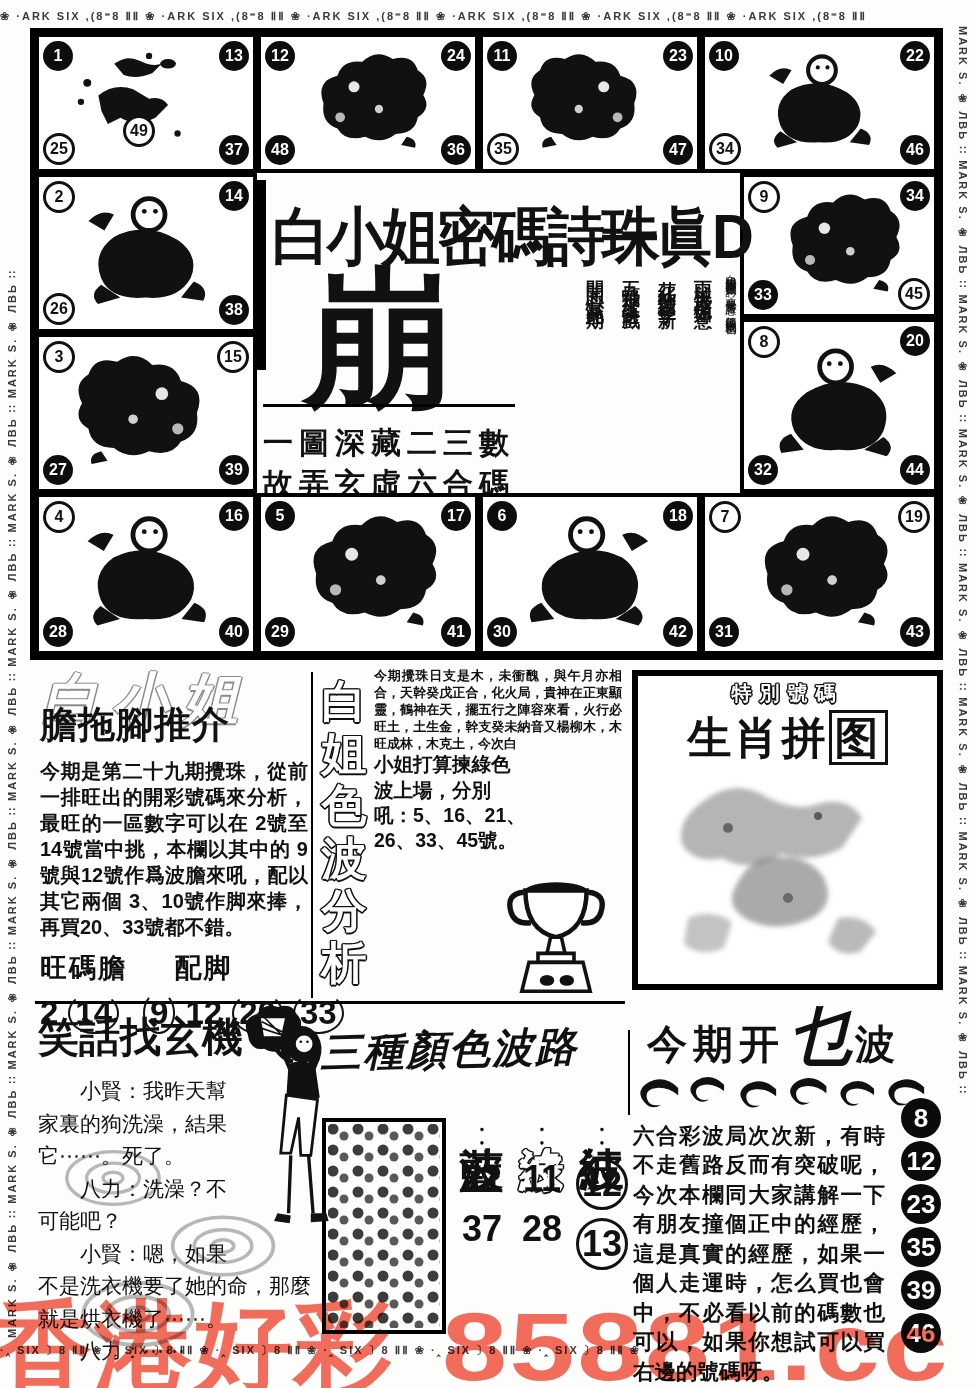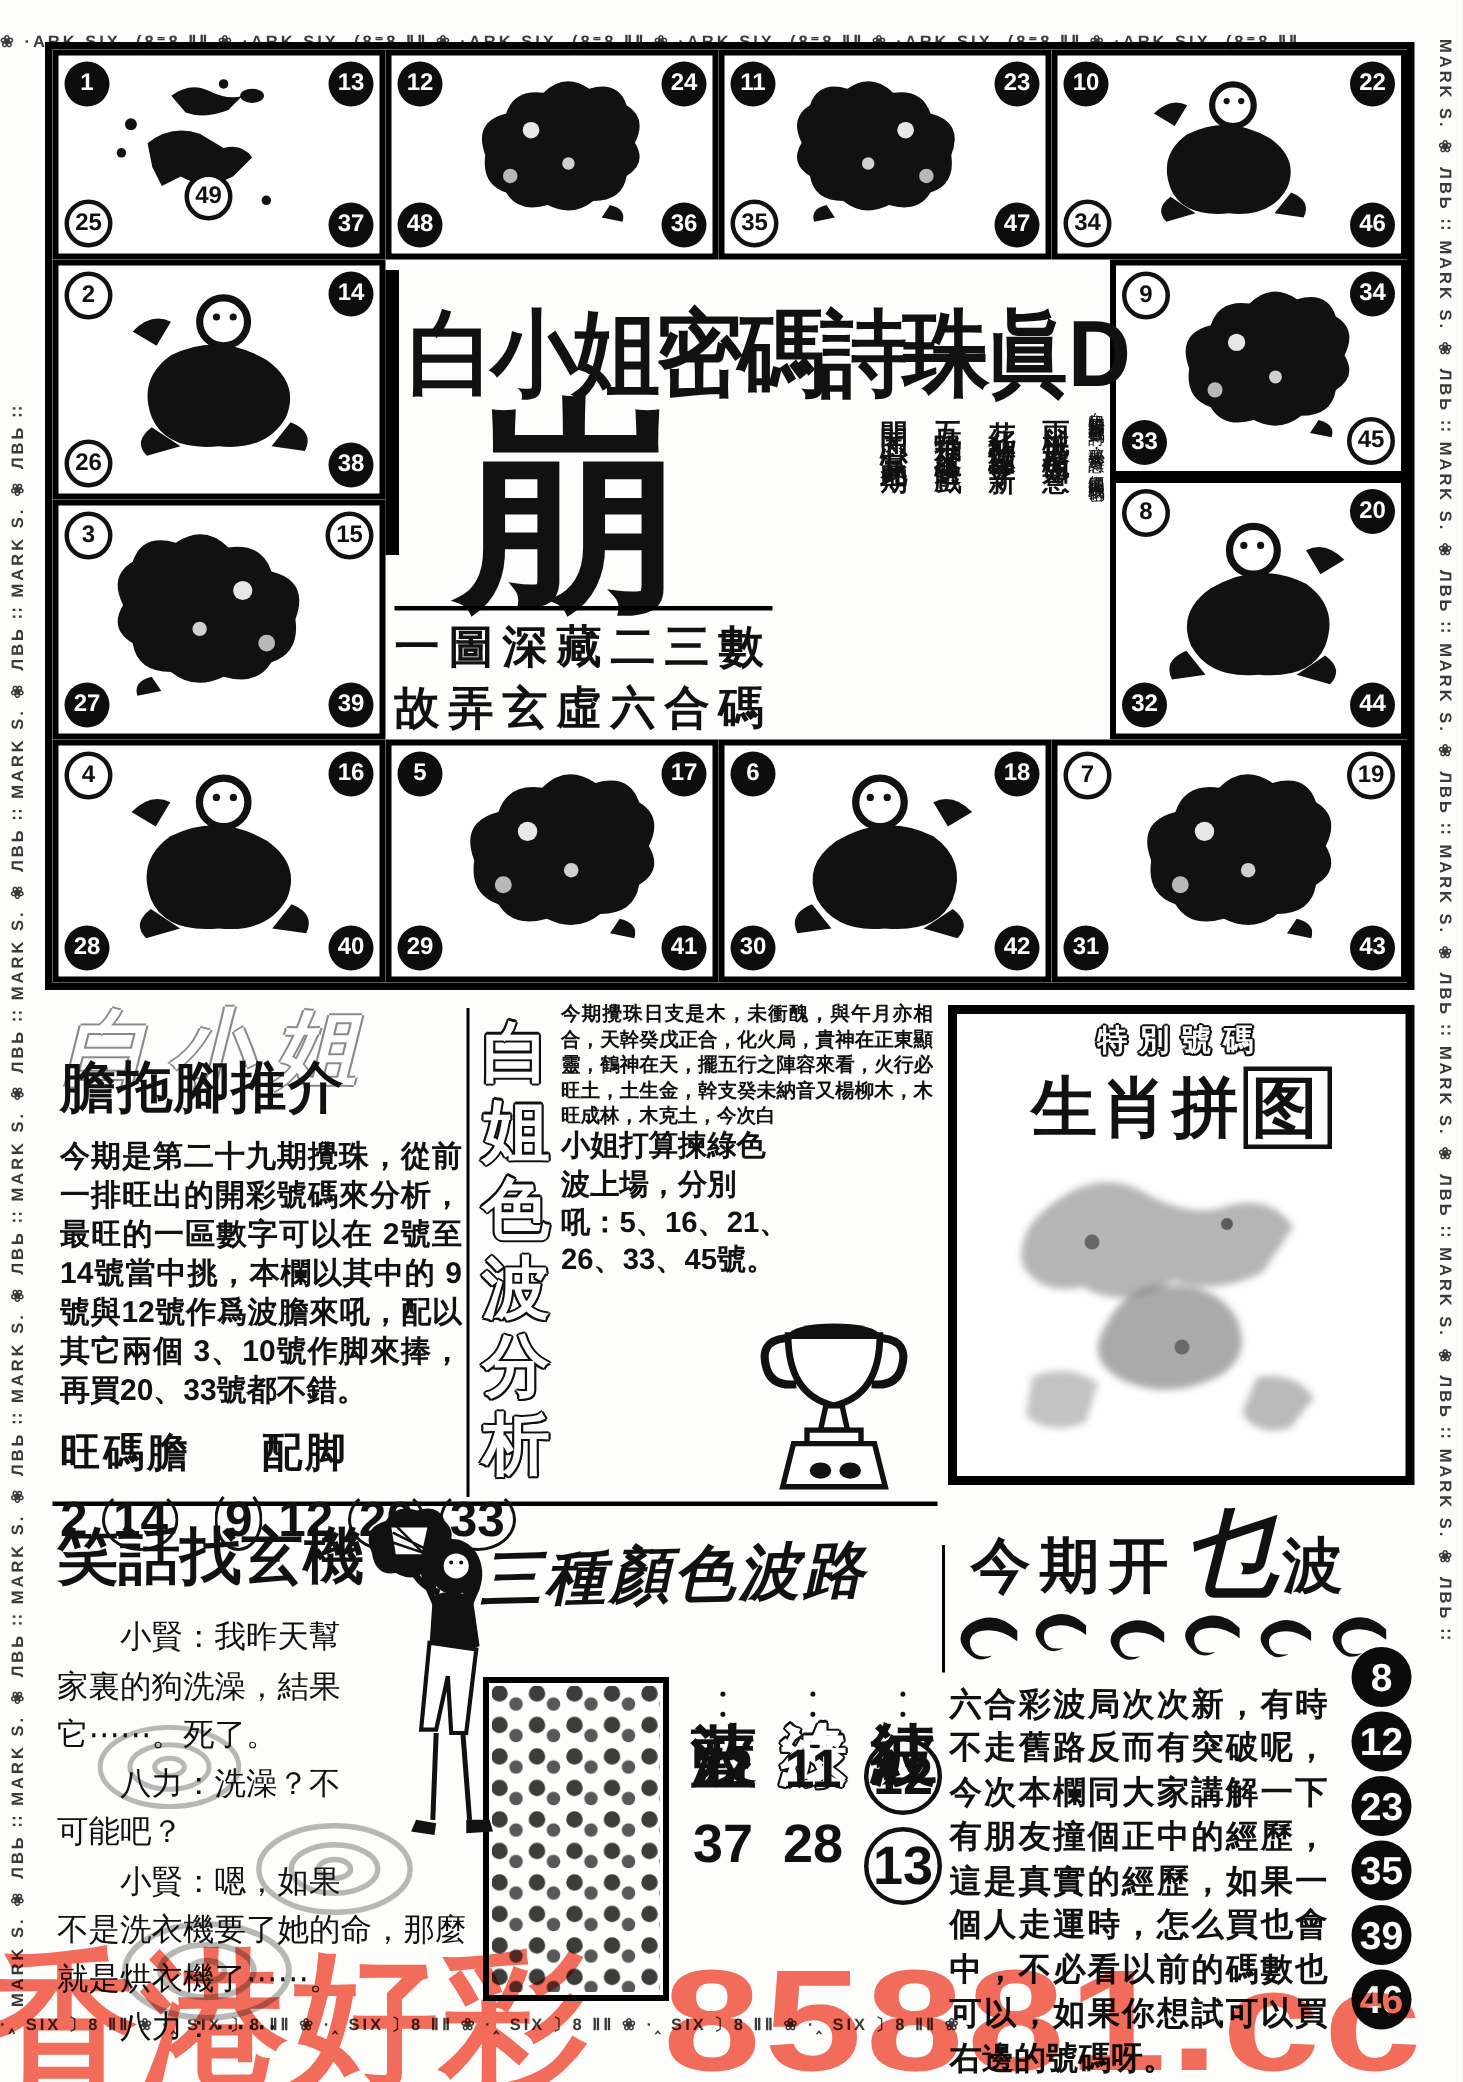--- a/index.html
+++ b/index.html
@@ -1,21 +1,21 @@
 <!DOCTYPE html>
 <html><head>
 <meta charset="utf-8">
 <style>
   html,body{margin:0;padding:0;background:#e8e8e4;}
   .page{position:relative;width:975px;height:1388px;background:#fdfdfb;overflow:hidden;
         font-family:"Liberation Sans",sans-serif;color:#111;}
   
   .strip{position:absolute;font-size:11px;font-weight:700;color:#3a3a3a;letter-spacing:2px;
          white-space:nowrap;overflow:hidden;}
-  .strip-top{left:0;top:16px;width:975px;height:26px;line-height:24px;}
+  .strip-top{left:0;top:4px;width:975px;height:26px;line-height:24px;}
   .strip-bottom{left:0;top:1338px;width:903px;height:26px;line-height:24px;}
   .strip-left,.strip-right{top:26px;width:26px;height:1312px;writing-mode:vertical-rl;line-height:24px;}
   .strip-left{left:0;transform:rotate(180deg);}
   .strip-right{left:949px;}
   
   .frame{position:absolute;left:30px;top:28px;width:913px;height:632px;border:5px solid #000;box-sizing:border-box;}
   .cell{position:absolute;border:4px solid #000;box-sizing:border-box;background:#fff;}
   .cell .ink{position:absolute;left:8%;top:8%;width:84%;height:84%;}
   .cnum{position:absolute;width:30px;height:30px;border-radius:50%;background:#0d0d0d;color:#fff;
         font-size:16px;font-weight:800;display:flex;align-items:center;justify-content:center;z-index:3;}
@@ -28,21 +28,21 @@
              white-space:nowrap;transform:scaleY(1.08);}
   .maintitle .struck{text-decoration:line-through;}
   .bigchar{position:absolute;left:302px;top:268px;font-size:150px;line-height:.95;font-weight:900;
            font-family:"Liberation Serif",serif;}
   .poem{position:absolute;left:528px;top:266px;width:212px;height:220px;writing-mode:vertical-rl;
         font-family:"DejaVu Serif",serif;}
   .poem .preface{font-size:11px;line-height:1.25;letter-spacing:1px;width:30px;margin-left:8px;}
   .poem .pline{display:block;font-size:18px;letter-spacing:5px;padding:0 6px;font-weight:600;}
   .couplet{position:absolute;left:263px;top:404px;width:266px;font-family:"Liberation Serif",serif;
            font-weight:700;font-size:30px;letter-spacing:6px;white-space:nowrap;}
-  .couplet .l1{border-top:3px solid #000;padding-top:4px;display:inline-block;}
+  .couplet .l1{border-top:3px solid #000;padding-top:16px;display:inline-block;}
   .couplet .l2{margin-top:4px;}
   
   .hollow{color:#fff;text-shadow:-1.5px 0 #111,1.5px 0 #111,0 -1.5px #111,0 1.5px #111,
           -1px -1px #111,1px 1px #111,1px -1px #111,-1px 1px #111;}
   .hollow-gray{color:#fff;text-shadow:-1.5px 0 #8a8a8a,1.5px 0 #8a8a8a,0 -1.5px #8a8a8a,0 1.5px #8a8a8a;}
   .vline{position:absolute;background:#000;}
   
   .rec{position:absolute;left:40px;top:668px;width:268px;}
   .rec .bg{position:absolute;left:2px;top:-6px;font-size:56px;font-weight:900;font-style:italic;
            letter-spacing:14px;white-space:nowrap;}

